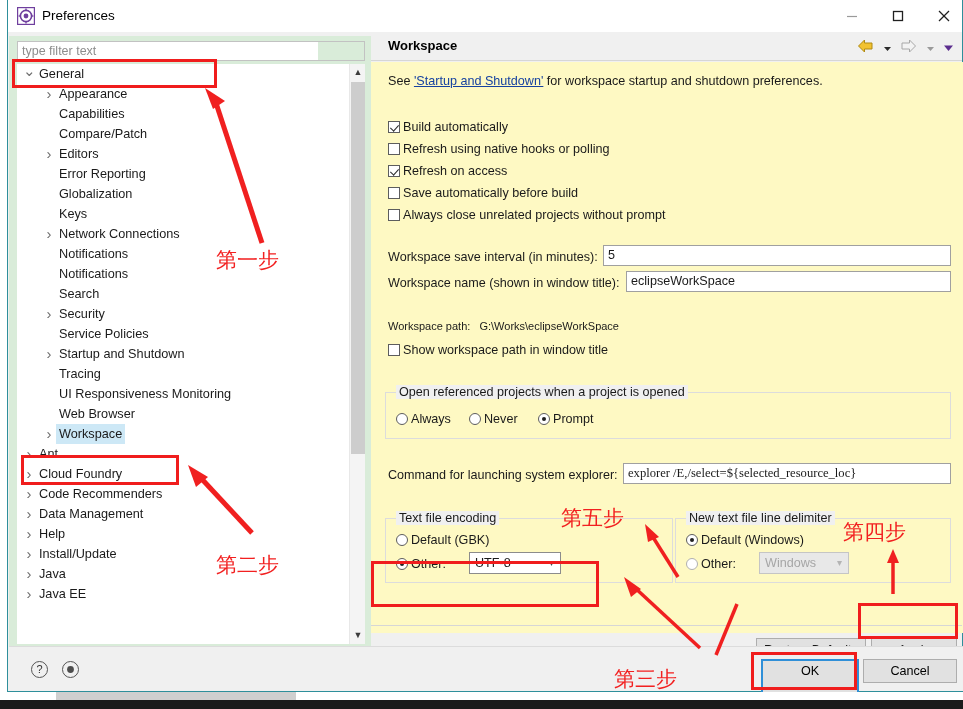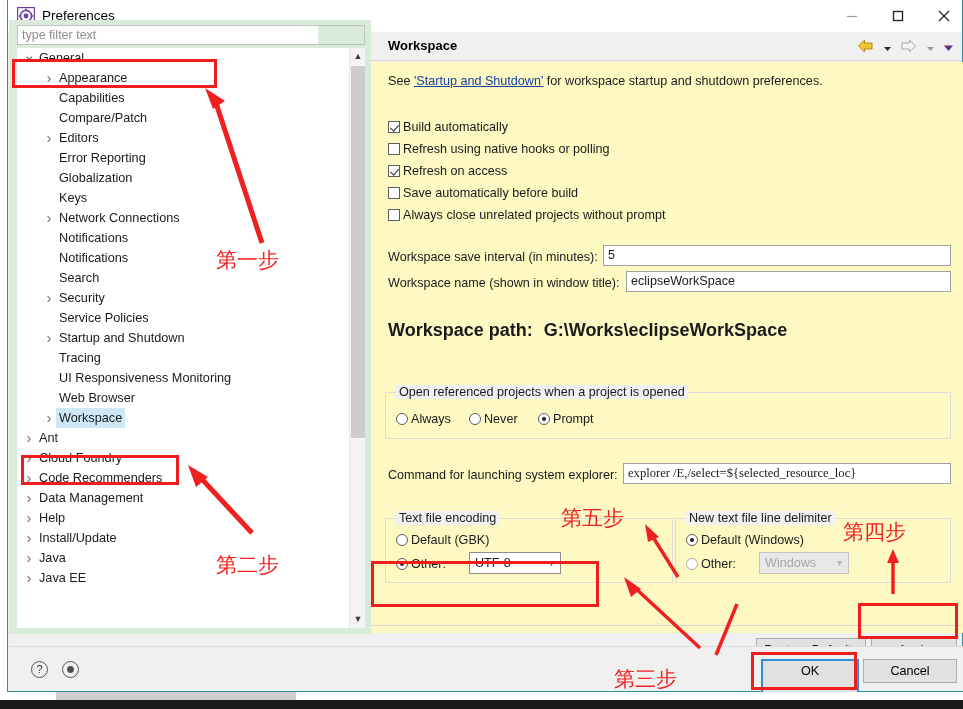--- a/index.html
+++ b/index.html
@@ -44,21 +44,21 @@
     position: absolute; top: 0; width: 46px; height: 31px;
     cursor: default;
   }
   .wbtn svg { position: absolute; left: 50%; top: 50%; transform: translate(-50%,-50%); }
   .wbtn-min { left: 821px; }
   .wbtn-max { left: 867px; }
   .wbtn-close { left: 913px; }
 
   
   .leftpanel {
-    position: absolute; left: 1px; top: 20px;
+    position: absolute; left: 1px; top: 36px;
     width: 362px; height: 614px;
     background: #d9ecd9;
   }
   .filterbox {
     position: absolute; left: 8px; top: 5px;
     width: 348px; height: 20px;
     background: #ffffff;
     border: 1px solid #c2c2c2;
     font-size: 12.5px;
     color: #8d8d8d;
@@ -193,21 +193,21 @@
     height: 21px;
     background: #fff;
     border: 1px solid #a0a0a0;
     font-size: 12.6px;
     padding: 2px 4px;
     line-height: 15px;
     color: #1a1a1a;
     white-space: nowrap;
     overflow: hidden;
   }
-  .static-line { position: absolute; left: 17px; font-size: 18px; font-weight: bold; }
+  .static-line { position: absolute; left: 17px; font-size: 11px; }
 
   .grp {
     position: absolute;
     border: 1px solid #dcdcdc;
     background: transparent;
   }
   .grp-title {
     position: absolute; top: -8px; left: 10px;
     background: #f0f0f0;
     padding: 0 3px;
@@ -568,20 +568,23 @@
 
         <div class="fld-row" style="top:214px">
           <span class="fld-label">Workspace name (shown in window title):</span>
         </div>
         <div class="tinput" style="left:255px; top:209px; width:325px;">eclipseWorkSpace</div>
 
         <div class="static-line" style="top:258px">
           <span>Workspace path:</span>
           <span style="margin-left:6px">G:\Works\eclipseWorkSpace</span>
         </div>
+        <div class="cb-row" style="top:281px">
+          <span class="cbx"></span><span>Show workspace path in window title</span>
+        </div>
 
         <div class="grp" style="left:14px; top:330px; width:566px; height:47px;">
           <span class="grp-title">Open referenced projects when a project is opened</span>
           <div class="rad-row" style="left:10px; top:19px;">
             <span class="rdo"></span><span>Always</span>
           </div>
           <div class="rad-row" style="left:83px; top:19px;">
             <span class="rdo"></span><span>Never</span>
           </div>
           <div class="rad-row" style="left:152px; top:19px;">

